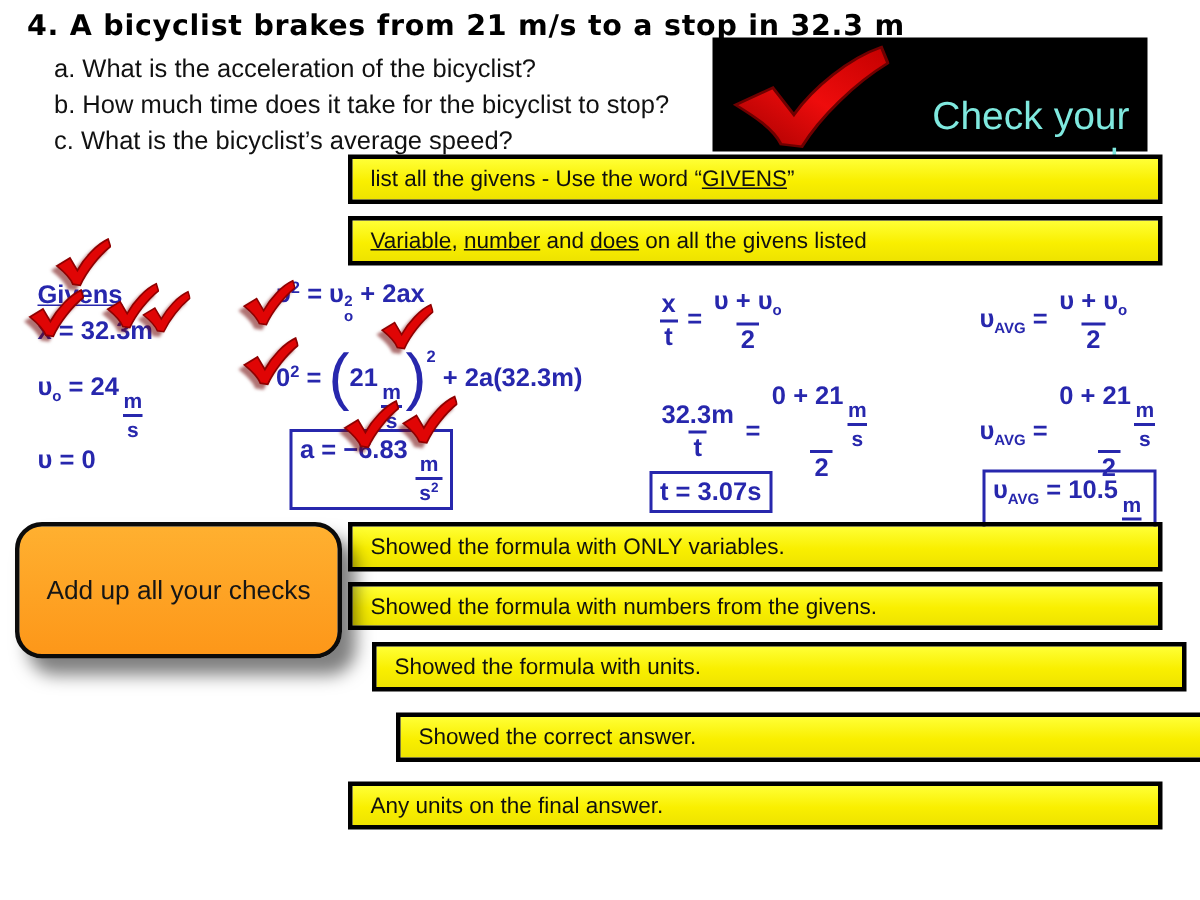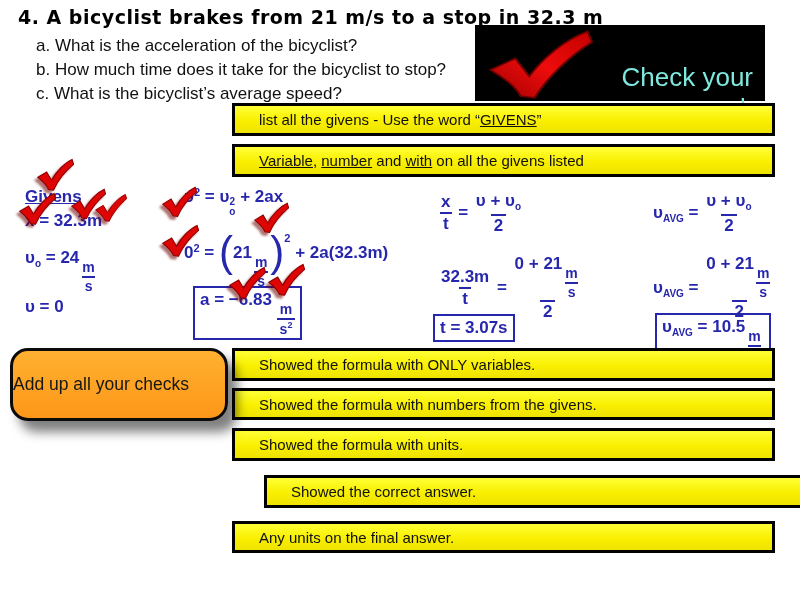--- a/index.html
+++ b/index.html
@@ -13,43 +13,43 @@
   .q{left:36px;font-size:17px;color:#111;white-space:nowrap;z-index:1;}
 
   
   .banner{left:475px;top:25px;width:290px;height:76px;background:#000;z-index:2;}
   .banner-text{position:absolute;right:12px;top:6px;text-align:right;color:#7fe9df;
                font-size:26px;line-height:1.18;font-weight:500;margin-top:31px;}
 
   
   .ybox{left:232px;width:543px;background:linear-gradient(180deg,#ffff36 0%,#f9ef00 55%,#eee300 100%);
         border:3px solid #000;box-sizing:border-box;display:flex;align-items:center;
-        padding-left:24px;font-size:15px;color:#101010;z-index:3;}
+        padding-left:12px;font-size:15px;color:#101010;z-index:3;}
   .u{text-decoration:underline;}
 
   
   .eq{color:#2727ad;font-weight:bold;font-size:17px;line-height:1.15;white-space:nowrap;z-index:1;}
   sub.so{font-size:10px;vertical-align:-4px;}
   sub.avg{font-size:10px;vertical-align:-4px;letter-spacing:0;}
   sup.s2{font-size:11px;vertical-align:6px;}
   .ss{display:inline-flex;flex-direction:column;align-items:center;font-size:10px;
       line-height:1;vertical-align:-3px;}
   .fr{display:inline-flex;flex-direction:column;align-items:center;vertical-align:middle;line-height:1.05;}
   .fr .d{border-top:2px solid #2727ad;padding:1px 3px 0;}
   .fr .n{padding:0 3px 1px;}
   .fr.unit{font-size:14px;vertical-align:-9px;}
   .bigp{font-size:42px;font-weight:400;vertical-align:middle;line-height:0;position:relative;top:-2px;}
   .ansbox{border:2px solid #2727ad;padding:2px 5px;display:inline-block;}
   .givens-h{text-decoration:underline;font-weight:bold;}
 
   
-  .orange{left:10px;top:348px;width:218px;height:73px;box-sizing:border-box;
+  .orange{left:10px;top:348px;width:218px;height:91px;box-sizing:border-box;
           background:linear-gradient(180deg,#ffb030 0%,#fd9719 100%);
           border:3.5px solid #0b0b0b;border-radius:18px;display:flex;align-items:center;
-          justify-content:flex-start;font-size:17.5px;color:#161616;z-index:4;
+          justify-content:center;font-size:17.5px;color:#161616;z-index:4;
           box-shadow:9px 11px 11px rgba(0,0,0,0.5);}
 
   
   .chk{position:absolute;z-index:5;filter:drop-shadow(-3px 3px 1px rgba(110,0,0,0.55));}
   .chk svg{display:block;width:100%;height:100%;}
 </style>
 </head>
 <body>
 
 <div class="abs title">4. A bicyclist brakes from 21 m/s to a stop in 32.3 m</div>
@@ -76,21 +76,21 @@
   </div>
 </div>
 
 <div class="abs ybox" style="top:103px;height:33px;">
   <span>
     <span>list all the givens - Use the word “</span><span class="u">GIVENS</span><span>”</span>
   </span>
 </div>
 <div class="abs ybox" style="top:144px;height:33px;">
   <span>
-    <span class="u">Variable</span><span>, </span><span class="u">number</span><span> and </span><span class="u">with</span><span> on all the givens listed</span>
+    <span class="u">Variable</span><span>, </span><span class="u">number</span><span> and </span><span class="u">does</span><span> on all the givens listed</span>
   </span>
 </div>
 
 <div class="abs eq" style="left:25px;top:187px;">
   <span class="givens-h">Givens</span>
 </div>
 <div class="abs eq" style="left:25px;top:211px;">x = 32.3m</div>
 <div class="abs eq" style="left:25px;top:248px;">
   <span>υ</span><sub class="so">o</sub><span> = 24</span><span class="fr unit">
       <span class="n">m</span>
@@ -168,21 +168,21 @@
 <div class="abs orange">
   <span>Add up all your checks</span>
 </div>
 
 <div class="abs ybox" style="top:348px;height:33px;">
     <span>Showed the formula with ONLY variables.</span>
   </div>
 <div class="abs ybox" style="top:388px;height:32px;">
     <span>Showed the formula with numbers from the givens.</span>
   </div>
-<div class="abs ybox" style="top:428px;height:33px;">
+<div class="abs ybox" style="top:428px;height:33px;margin-left:16px;">
     <span>Showed the formula with units.</span>
   </div>
 <div class="abs ybox" style="top:475px;height:33px;margin-left:32px;">
     <span>Showed the correct answer.</span>
   </div>
 <div class="abs ybox" style="top:521px;height:32px;">
     <span>Any units on the final answer.</span>
   </div>
 
 <span class="chk" style="left:36px;top:158px;width:38px;height:34px;">

